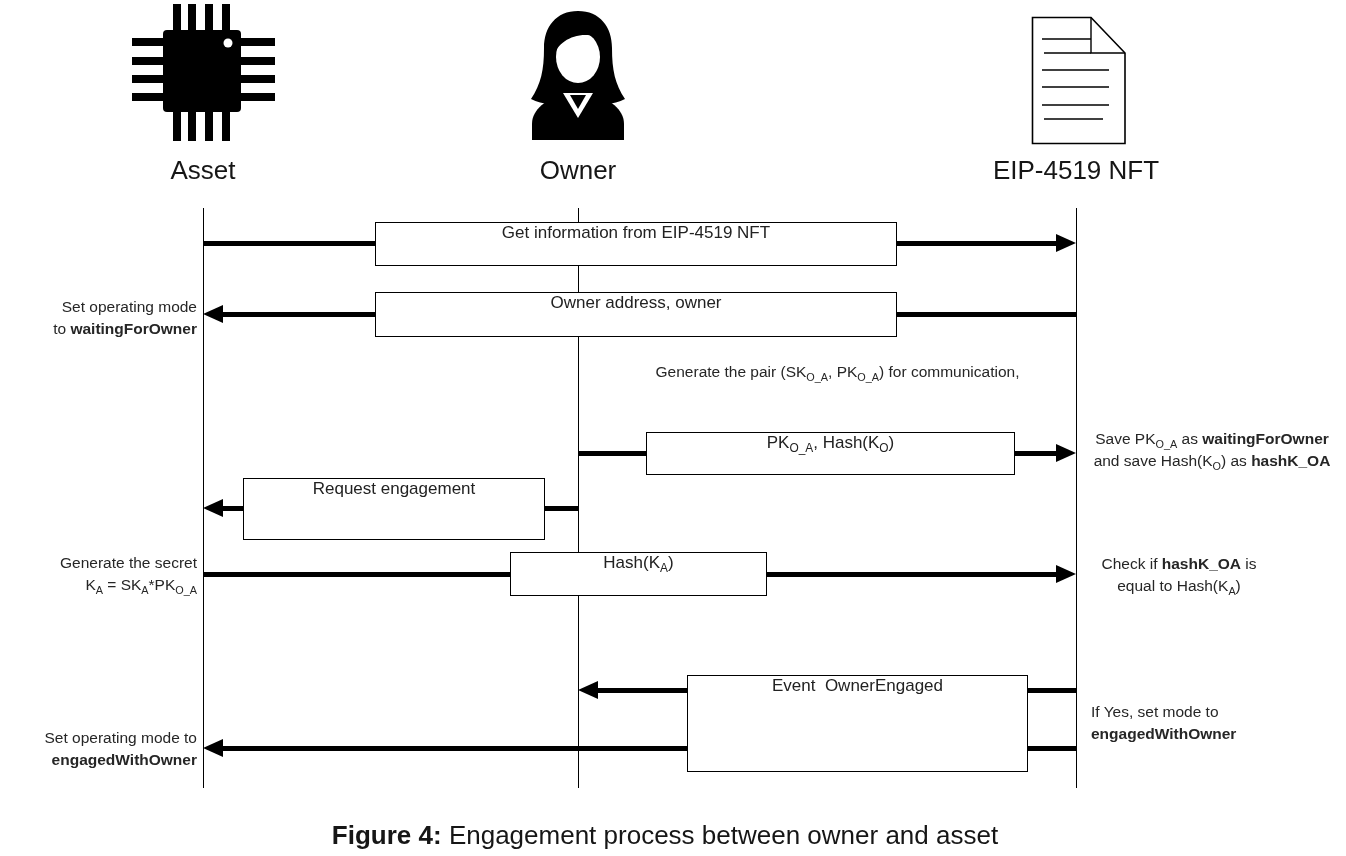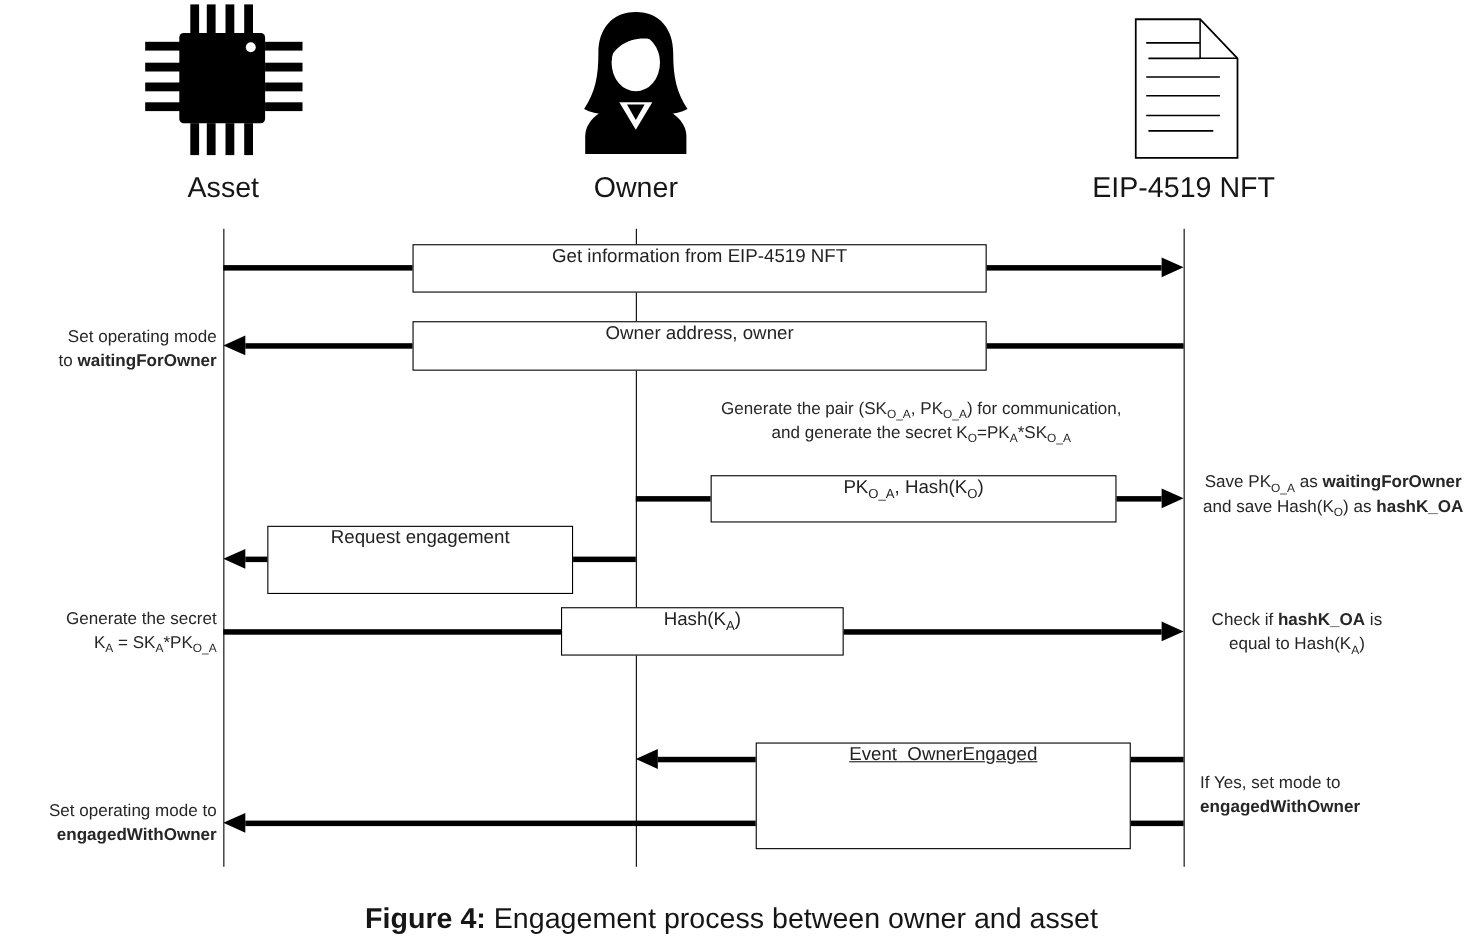--- a/index.html
+++ b/index.html
@@ -13,21 +13,21 @@
     font-size:26px;color:#161616;z-index:2;}
   .lifeline{position:absolute;top:208px;height:580px;width:1px;background:#000;z-index:1;}
   .aline{position:absolute;height:5px;background:#000;z-index:2;}
   .head-r{position:absolute;width:0;height:0;border-top:9px solid transparent;
     border-bottom:9px solid transparent;border-left:20px solid #000;z-index:2;}
   .head-l{position:absolute;width:0;height:0;border-top:9px solid transparent;
     border-bottom:9px solid transparent;border-right:20px solid #000;z-index:2;}
   .mbox{position:absolute;background:#fff;border:1.5px solid #000;z-index:3;
     display:flex;align-items:flex-start;justify-content:center;
     font-size:17px;color:#222;box-sizing:border-box;}
-  .pre{white-space:pre;text-decoration:underline;}
+  .pre{white-space:pre;}
   .note{position:absolute;font-size:15.5px;line-height:22px;color:#262626;z-index:4;}
   .note.right{text-align:right;}
   .note.center{text-align:center;}
   sub{font-size:70%;line-height:0;}
   b{font-weight:700;}
   .caption{position:absolute;top:820px;left:0;width:1274px;text-align:center;
     font-size:26px;color:#161616;z-index:4;padding-left:28px;}
   .caption .cap-b{font-weight:700;}
 </style>
 </head>
@@ -106,33 +106,32 @@
 
   <div class="mbox" style="left:375px;top:222px;width:522px;height:44px">
     <span>Get information from EIP-4519 NFT</span>
   </div>
   <div class="mbox" style="left:375px;top:292px;width:522px;height:45px">
     <span>Owner address, owner</span>
   </div>
   <div class="mbox" style="left:646px;top:432px;width:369px;height:43px">
     <span>PK<sub>O_A</sub>, Hash(K<sub>O</sub>)</span>
   </div>
-  <div class="mbox" style="left:243px;top:478px;width:278px;height:62px">
+  <div class="mbox" style="left:243px;top:478px;width:302px;height:62px">
     <span>Request engagement</span>
   </div>
   <div class="mbox" style="left:510px;top:552px;width:257px;height:44px">
     <span>Hash(K<sub>A</sub>)</span>
   </div>
   <div class="mbox" style="left:687px;top:675px;width:341px;height:97px">
     <span class="pre">Event  OwnerEngaged</span>
   </div>
 
   <div class="note center" style="left:599px;top:361px;width:477px">
     <div>Generate the pair (SK<sub>O_A</sub>, PK<sub>O_A</sub>) for communication,</div>
-    <div>and generate the secret K<sub>O</sub>=PK<sub>A</sub>*SK<sub>O_A</sub></div>
   </div>
 
   <div class="note right" style="left:8px;top:296px;width:189px">
     <div>Set operating mode</div>
     <div>to <b>waitingForOwner</b></div>
   </div>
 
   <div class="note center" style="left:1083px;top:428px;width:258px">
     <div>Save PK<sub>O_A</sub> as <b>waitingForOwner</b></div>
     <div>and save Hash(K<sub>O</sub>) as <b>hashK_OA</b></div>

